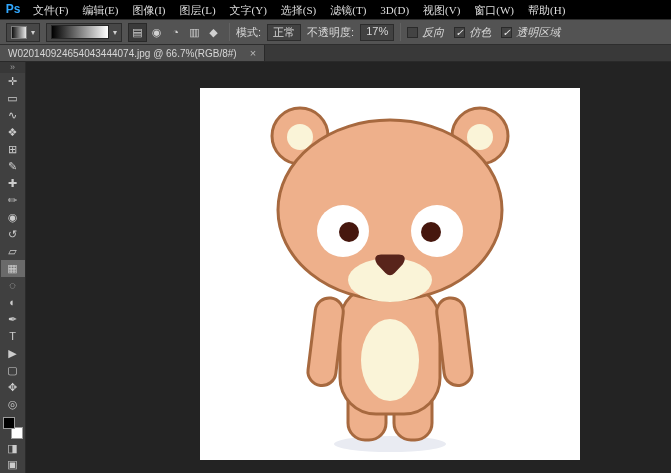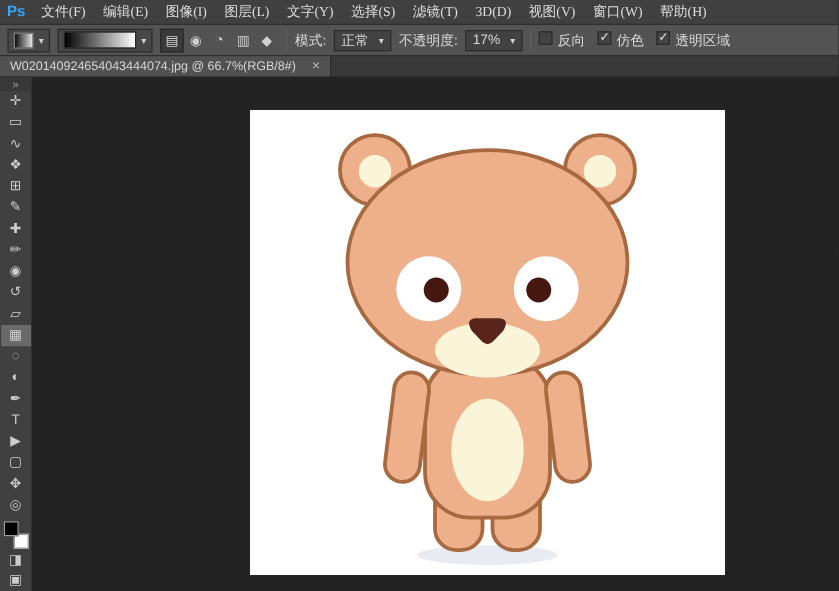--- a/index.html
+++ b/index.html
@@ -1,21 +1,21 @@
 <!DOCTYPE html>
 <html style="--c-accent-blue: #31a8ff; --c-pasteboard: #232323; --c-page: #ffffff; --c-page-shadow: #e9ebf2; --c-bear-body: #eeb08b; --c-bear-outline: #a7693f; --c-bear-cream: #faf4d8; --c-bear-pupil: #46170e; --c-bear-nose: #58241b; --c-eye-white: #ffffff;"><head>
 <meta charset="utf-8">
 <style>
   * { margin:0; padding:0; box-sizing:border-box; }
   html,body { width:671px; height:473px; overflow:hidden; background:#232323;
               font-family:"Liberation Sans", sans-serif; }
   .app { width:671px; height:473px; display:flex; flex-direction:column; }
 
   
-  .menubar { height:20px; background:#404040; border-bottom:1px solid #2e2e2e;
+  .menubar { height:20px; background:#000000; border-bottom:1px solid #2e2e2e;
              display:flex; align-items:center; flex:0 0 auto; }
   .ps-logo { width:26px; text-align:center; color:var(--c-accent-blue);
              font-weight:bold; font-size:12px; line-height:19px; }
   .menu-item { color:#dedede; font-size:11px; padding:0 7px; line-height:19px;
                cursor:default; white-space:nowrap;font-family:Liberation Serif, serif; }
 
   
   .optionsbar { height:25px; background:#535353; border-bottom:1px solid #2e2e2e;
                 display:flex; align-items:center; gap:6px; padding:0 6px;
                 font-size:11px; color:#d8d8d8; flex:0 0 auto; white-space:nowrap; }
@@ -27,24 +27,24 @@
   .gradient-preview { width:58px; height:14px;
                       background:linear-gradient(to right,#000,#fff);
                       border:1px solid #262626; }
   .caret { font-size:8px; color:#cfcfcf; }
   .gtypes { display:flex; align-items:center; }
   .gtype { width:19px; height:19px; display:flex; align-items:center;
            justify-content:center; color:#d0d0d0; font-size:11px; }
   .gtype.active { background:#3a3a3a; border:1px solid #292929; }
   .sep { width:1px; height:18px; background:#414141; border-right:1px solid #626262; }
   .dropdown { background:#424242; border:1px solid #2c2c2c; height:17px;
-              display:flex; align-items:center; padding:0 5px; gap:8px; }
+              display:flex; align-items:center; padding:0 5px; gap:8px;flex-direction:column; }
   .opt-label { color:#d8d8d8; }
   .cbs { display:flex; align-items:center; }
-  .cb { display:flex; gap:4px; margin-right:10px; }
+  .cb { display:flex; align-items:center; gap:4px; margin-right:10px;font-style:italic; }
   .cb-box { width:11px; height:11px; background:#434343; border:1px solid #2a2a2a;
             color:#e9e9e9; font-size:10px; line-height:9px; text-align:center; }
 
   
   .tabbar { height:17px; background:#393939; border-bottom:1px solid #292929;
             display:flex; flex:0 0 auto; }
   .doc-tab { background:#515151; color:#d6d6d6; font-size:10px; padding:0 8px;
              display:flex; align-items:center; gap:13px; border-right:1px solid #292929;
              white-space:nowrap; }
   .tab-close { color:#b9b9b9; font-size:11px; }

